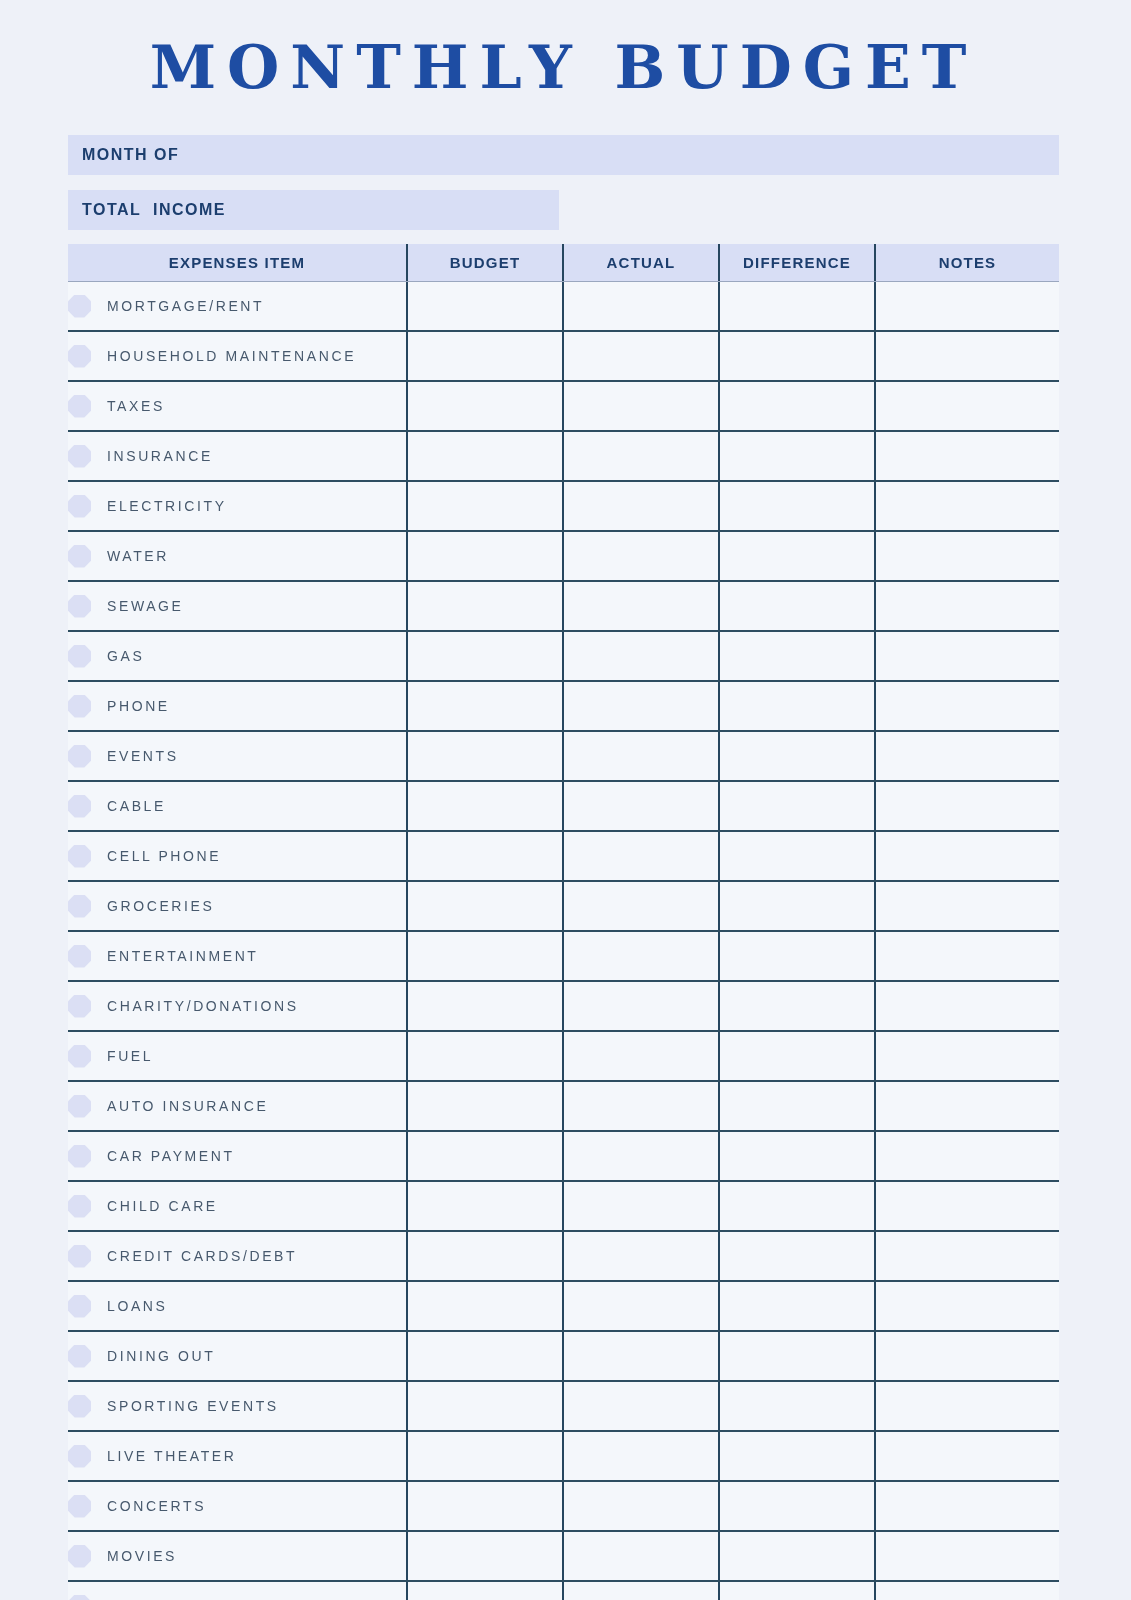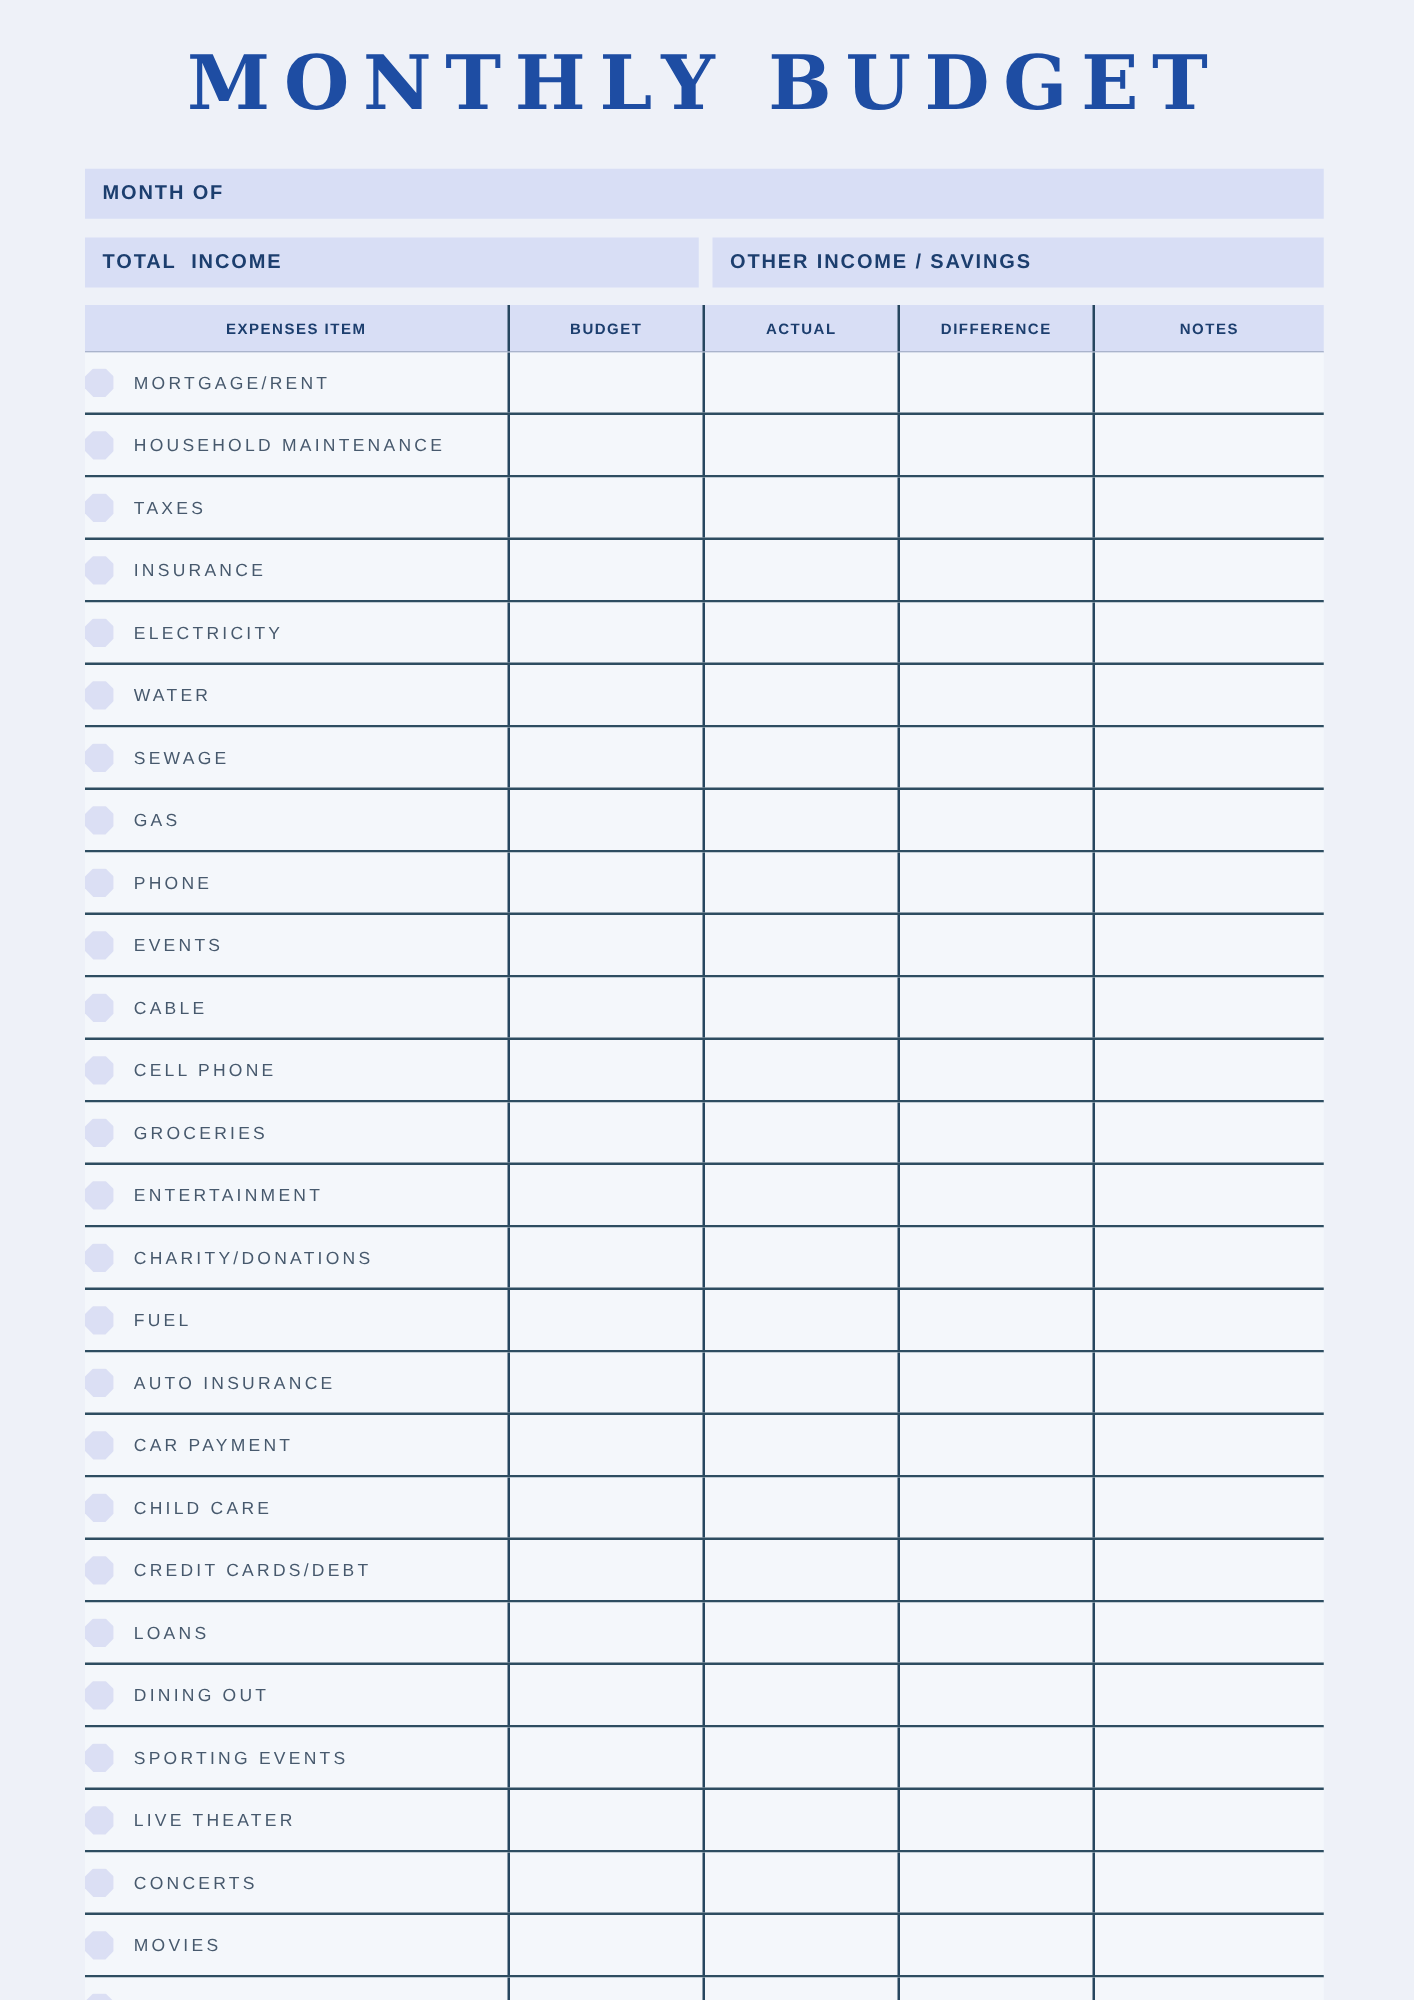--- a/index.html
+++ b/index.html
@@ -35,21 +35,21 @@
   .income-row{display:flex; margin-top:15px;}
   .income-left{width:491px;}
   .income-right{flex:1; margin-left:11px;}
 
   .table{margin-top:14px;}
   .grid-cols{display:grid; grid-template-columns:340px 156px 156px 156px 1fr;}
 
   .thead{height:38px; background:var(--lavender); border-bottom:1px solid #9aa7bf;}
   .th{
     display:flex; align-items:center; justify-content:center;
-    font-weight:bold; font-size:12px; letter-spacing:1.2px; color:var(--navy);
+    font-weight:bold; font-size:15px; letter-spacing:1.2px; color:var(--navy);
   }
   .th:not(:last-child){border-right:2px solid var(--vline);}
 
   .row{
     height:50px; background:var(--row-bg);
     border-bottom:2px solid var(--hline);
   }
   .cell{min-width:0;}
   .cell:not(:last-child){border-right:2px solid var(--vline);}
   .c-item{display:flex; align-items:center;}
@@ -81,24 +81,20 @@
   <div class="bar month-bar">
     <span class="bar-label">MONTH OF</span>
     <span class="bar-value"></span>
   </div>
 
   <div class="income-row">
     <div class="bar income-left">
       <span class="bar-label">TOTAL  INCOME</span>
       <span class="bar-value"></span>
     </div>
-    <div class="bar income-right">
-      <span class="bar-label">OTHER INCOME / SAVINGS</span>
-      <span class="bar-value"></span>
-    </div>
   </div>
 
   <div class="table">
 
     <div class="grid-cols thead">
       <div class="th">EXPENSES ITEM</div>
       <div class="th">BUDGET</div>
       <div class="th">ACTUAL</div>
       <div class="th">DIFFERENCE</div>
       <div class="th">NOTES</div>

